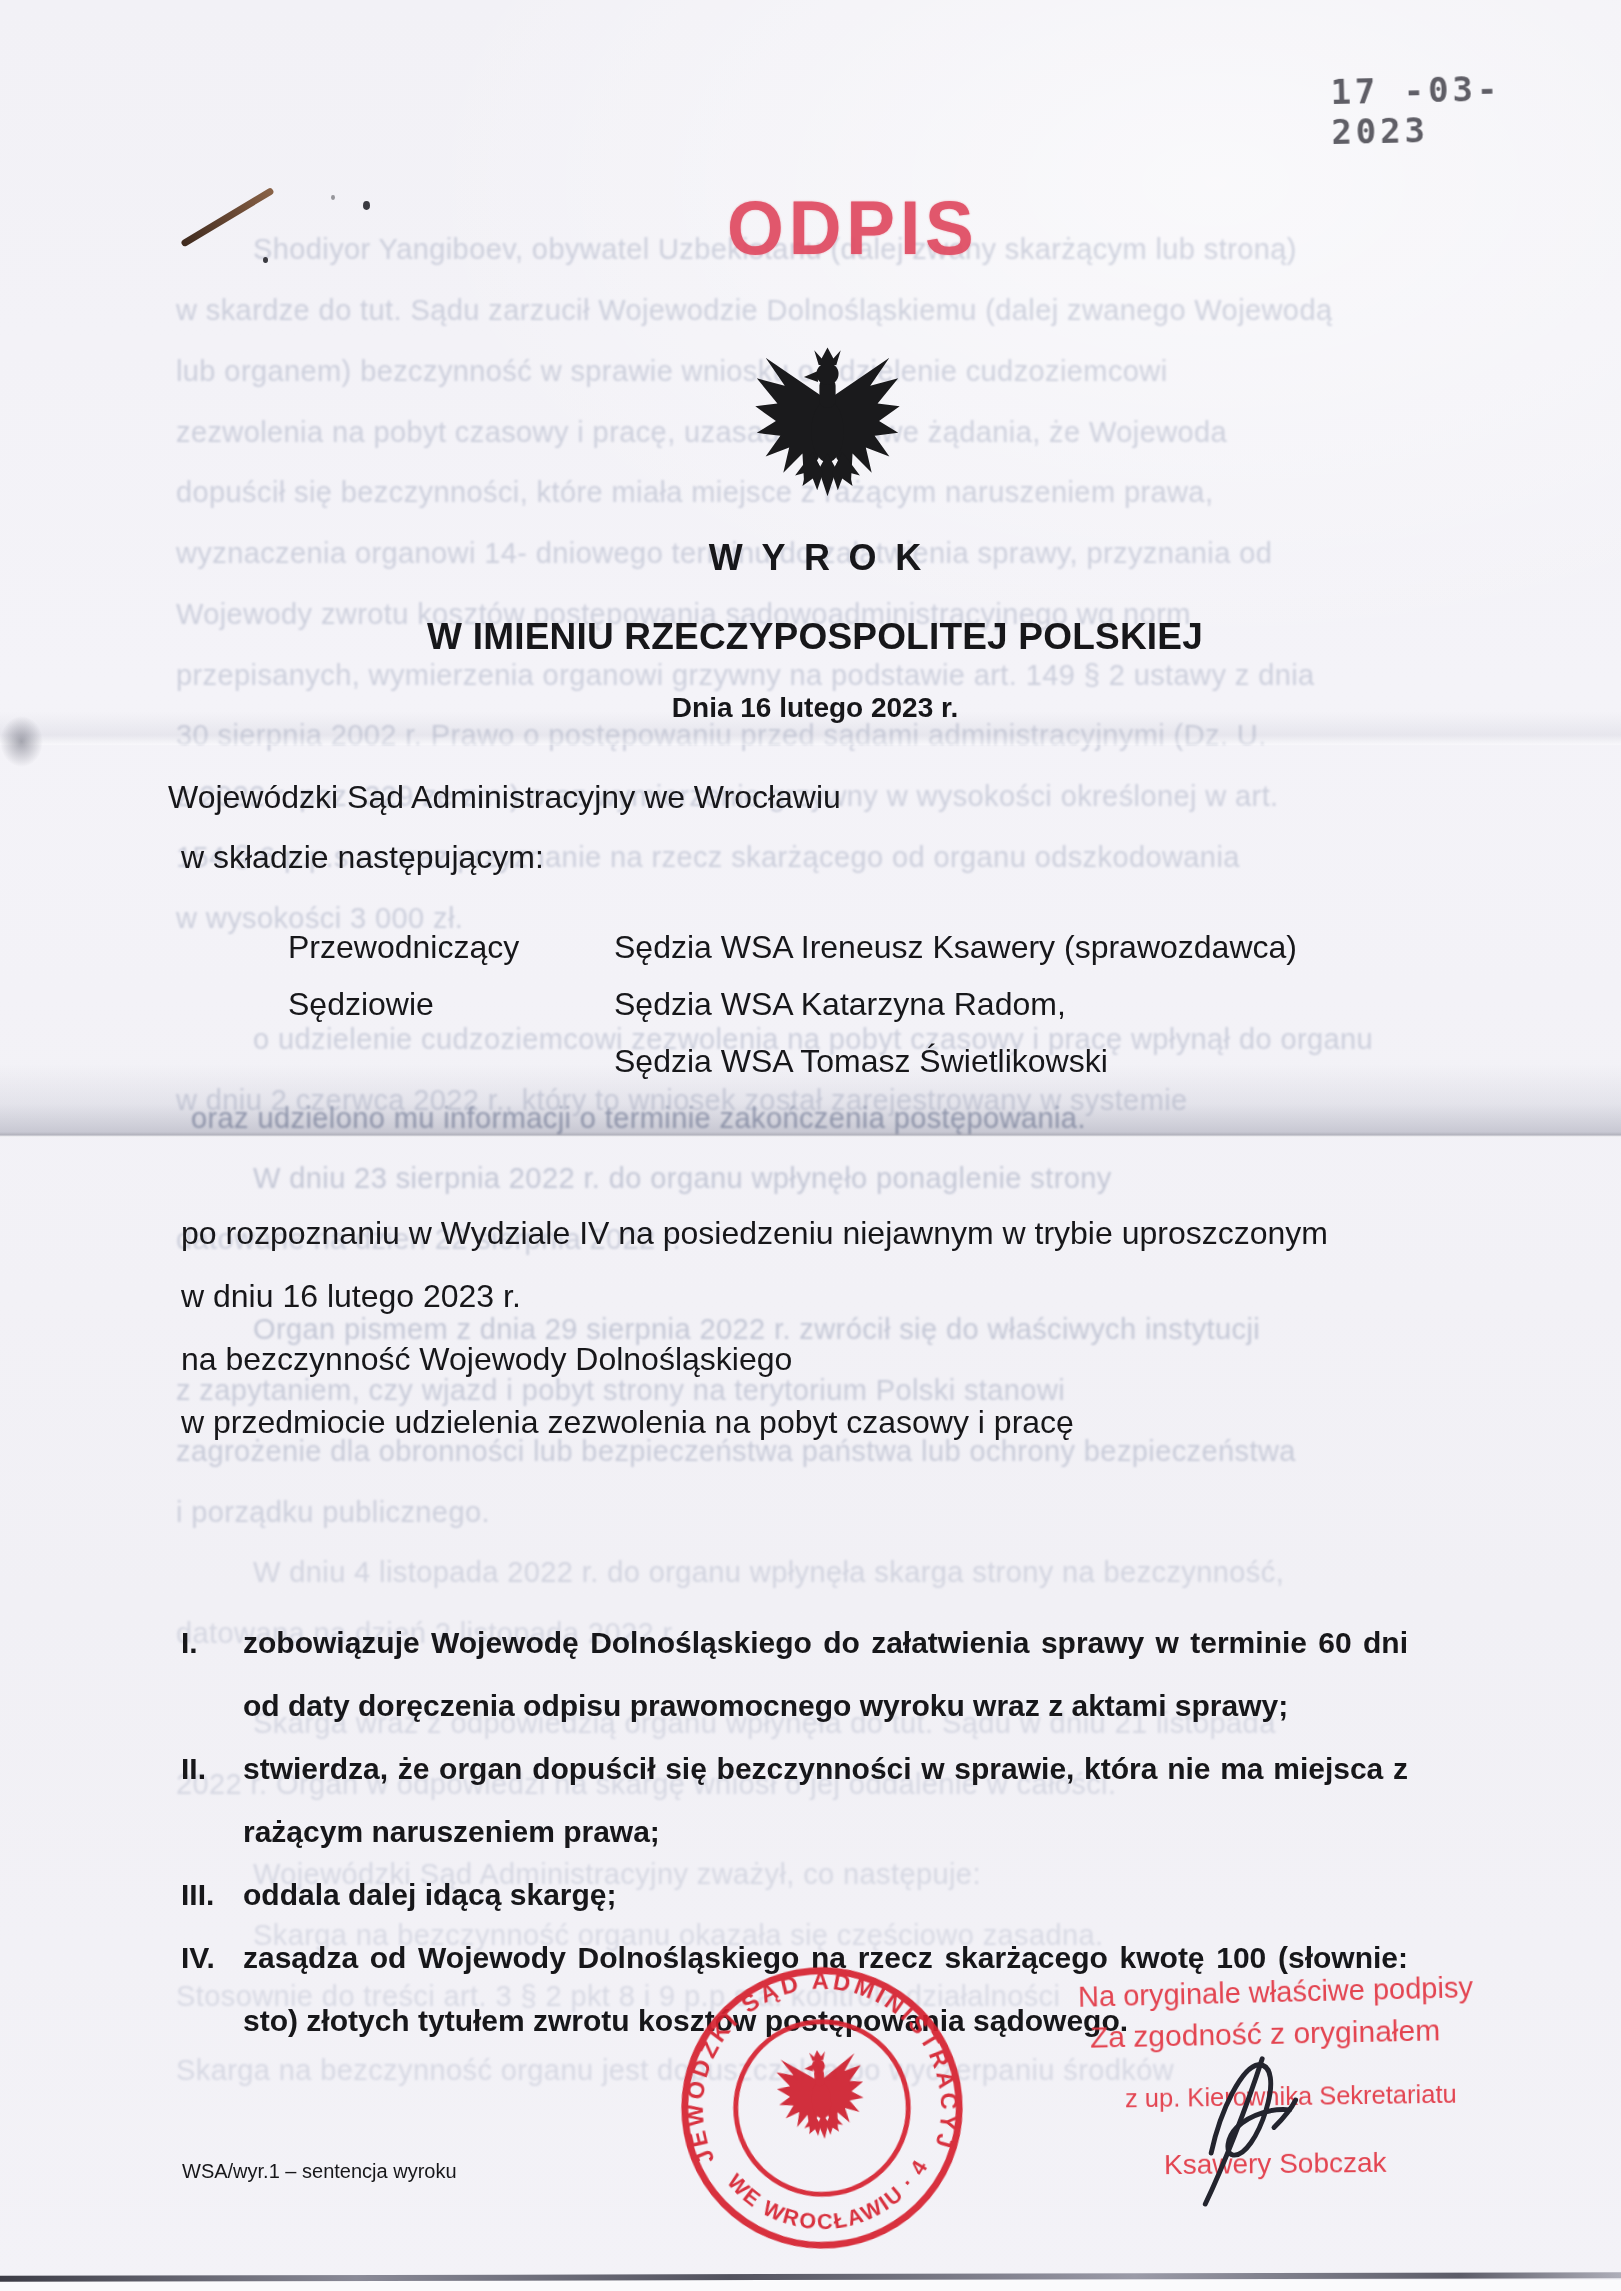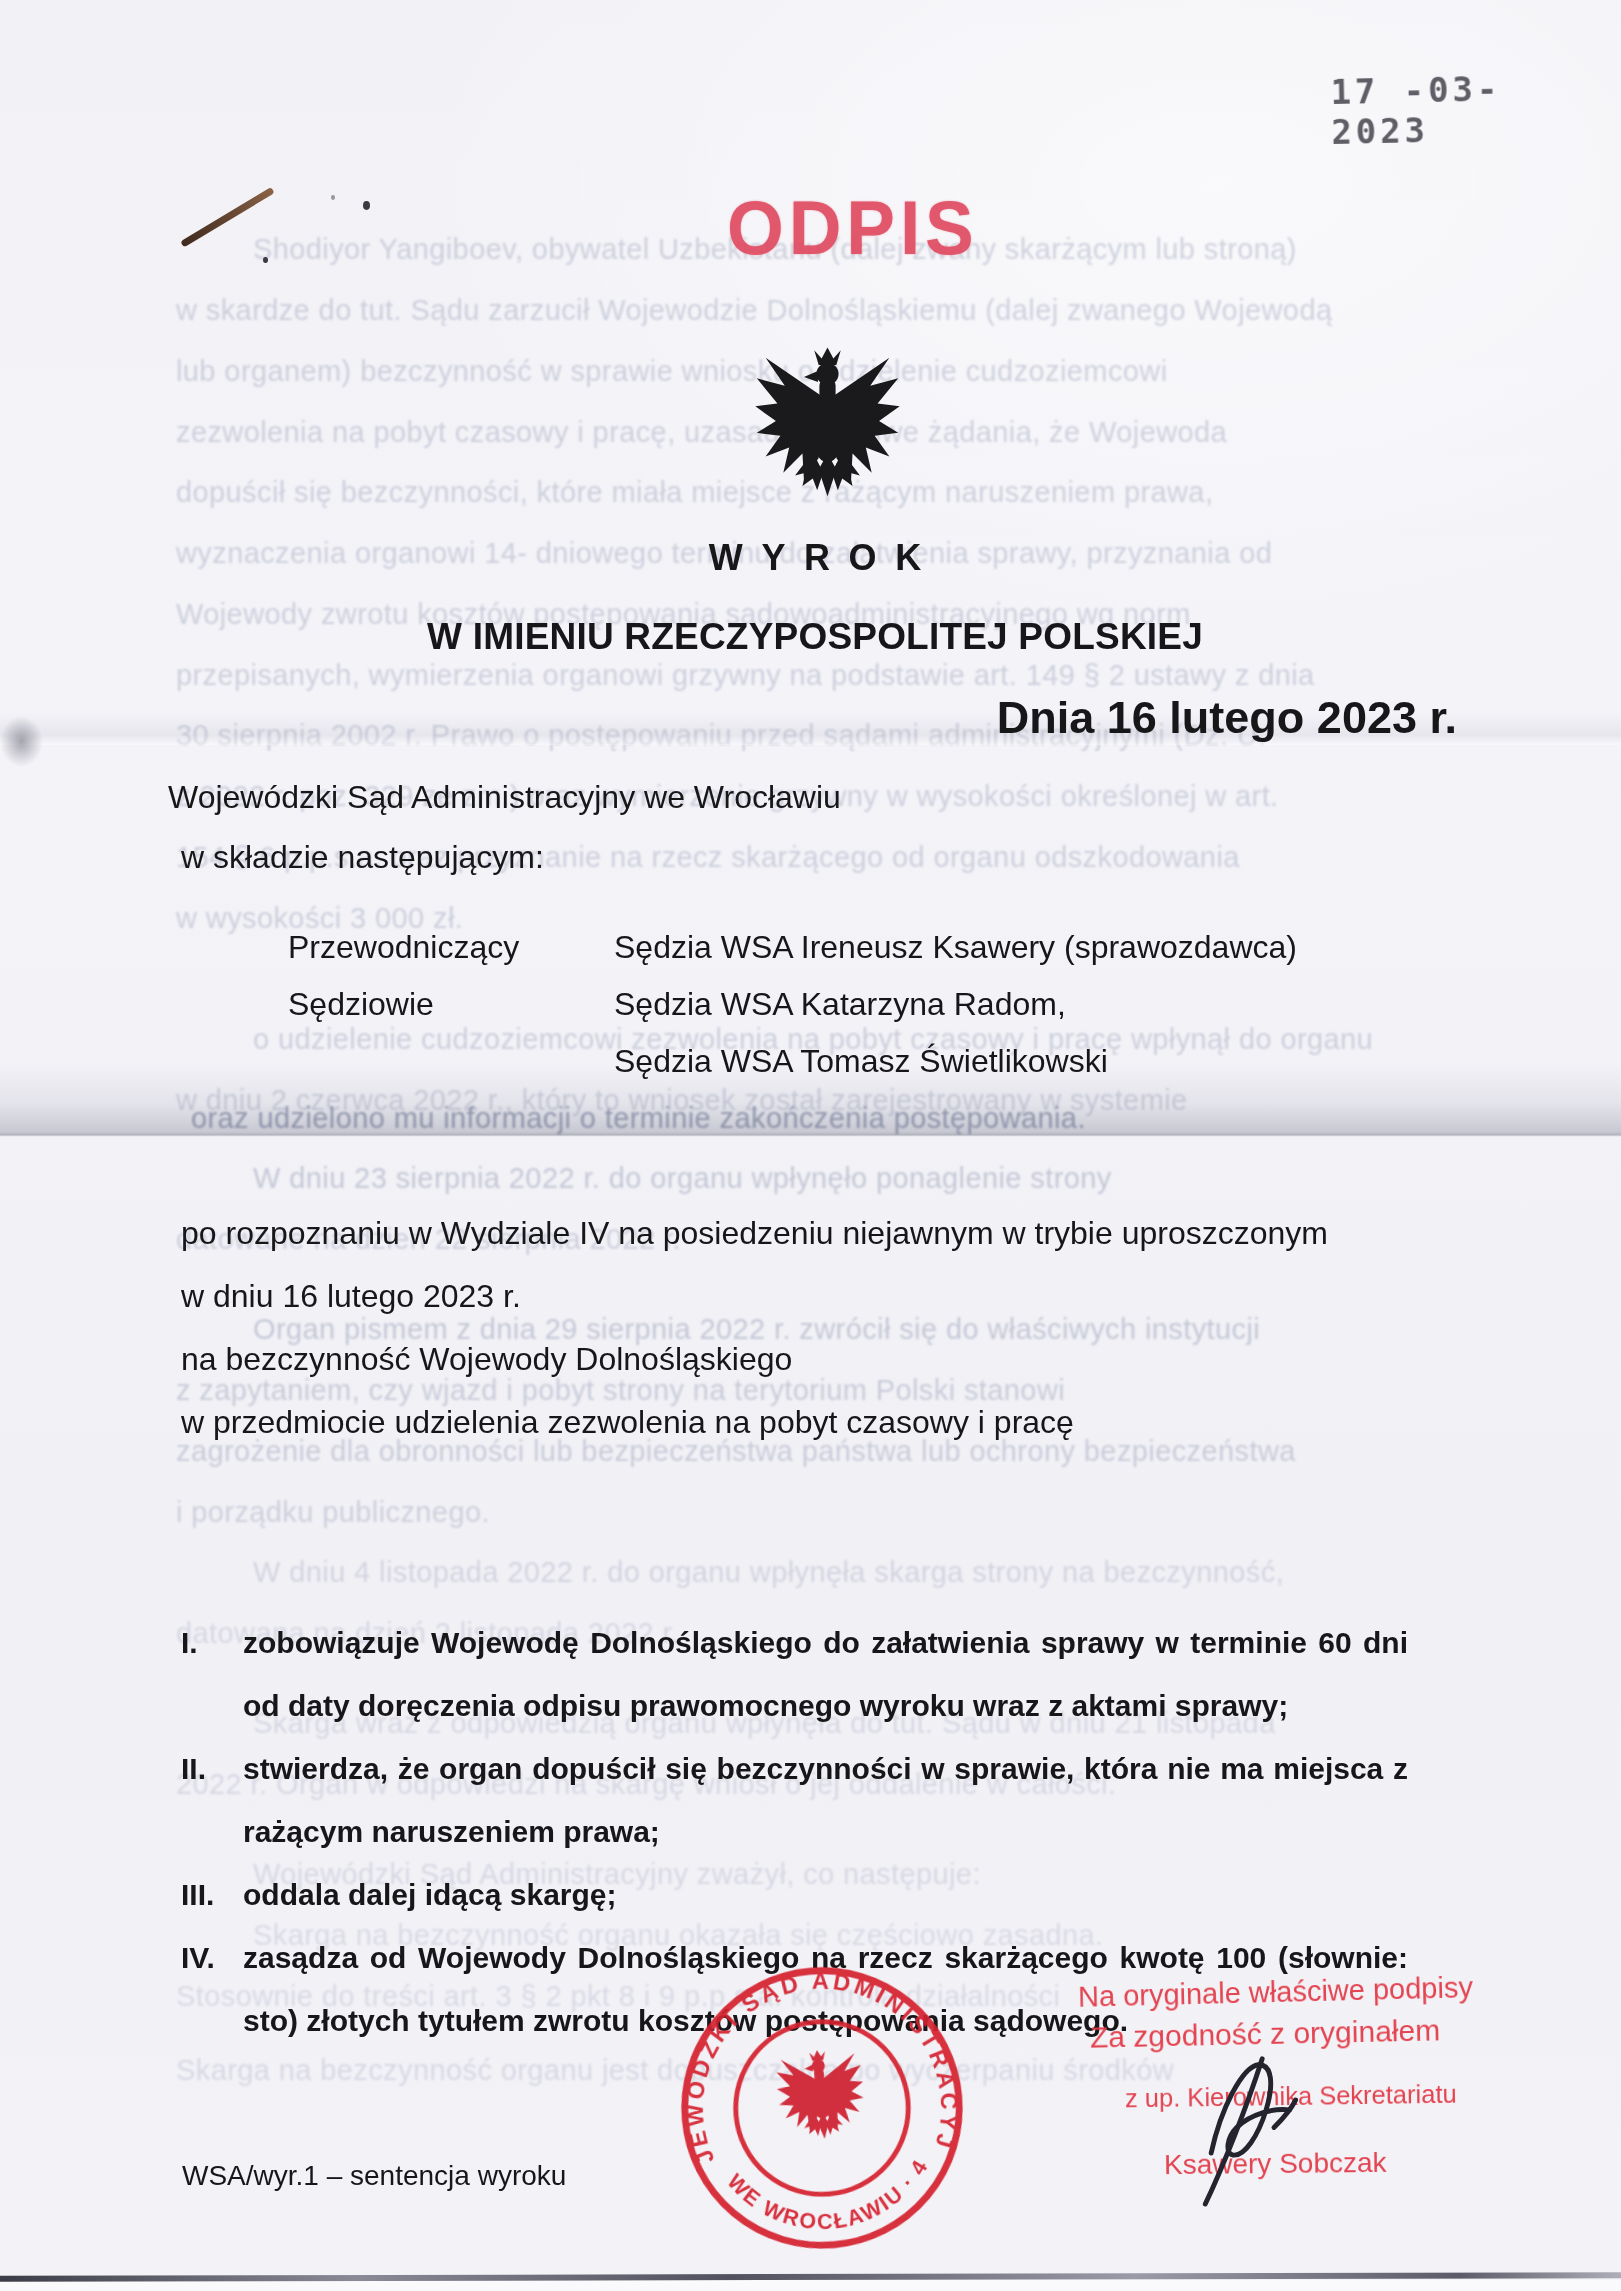--- a/index.html
+++ b/index.html
@@ -54,31 +54,31 @@
   }
   .odpis-stamp{
     left:727px;top:186px;font-size:73px;font-weight:bold;letter-spacing:4.9px;
     color:#e04a61;opacity:.92;transform:scaleY(1.04);
     text-shadow:0 0 2px rgba(224,74,97,.55);z-index:4;
   }
   .black-eagle{left:753px;top:343px;width:149px;height:165px;filter:blur(0.3px);z-index:3;}
   .title-block{left:173px;width:1284px;text-align:center;}
   .t-wyrok{top:537px;font-size:36px;font-weight:bold;letter-spacing:18.6px;text-indent:18.6px;}
   .t-imieniu{top:616px;font-size:37px;font-weight:bold;letter-spacing:0.2px;}
-  .t-dnia{top:692px;text-align:right;font-size:45px;font-weight:bold;}
+  .t-dnia{top:692px;text-align:center;font-size:28px;font-weight:bold;}
   .court-line1{left:168px;top:779px;font-size:32px;}
   .court-line2{left:181px;top:839px;font-size:32px;}
   #panel{left:288px;top:929px;font-size:32px;}
   .panel-row{display:flex;height:57px;align-items:flex-start;}
   .panel-role{width:326px;flex:none;}
   #recitals{left:181px;top:1202px;font-size:32px;line-height:63px;white-space:nowrap;}
   #rulings{left:181px;top:1611px;width:1227px;font-size:30px;font-weight:bold;line-height:63px;}
   .ruling{position:relative;padding-left:62px;text-align:justify;text-align-last:left;}
   .ruling-num{position:absolute;left:0;top:0;}
-  .doc-footer{left:182px;top:2160px;font-size:28px;z-index:4;}
+  .doc-footer{left:182px;top:2160px;font-size:20px;z-index:4;}
   
   .red{color:#e23744;}
   .cert-line{position:absolute;white-space:nowrap;filter:blur(0.3px);opacity:.93;z-index:4;}
   .cert-1{left:1078px;top:1976px;font-size:29px;transform:rotate(-1.4deg);}
   .cert-2{left:1090px;top:2017px;font-size:30px;transform:rotate(-1.2deg);}
   .cert-3{left:1125px;top:2082px;font-size:25.5px;transform:rotate(-.8deg);}
   .cert-4{left:1164px;top:2148px;font-size:28px;transform:rotate(-.6deg);}
   .round-stamp{left:674px;top:1960px;width:296px;height:296px;opacity:.92;filter:blur(0.3px);transform:rotate(-5deg);z-index:4;}
   .signature{left:1168px;top:2045px;width:157px;height:167px;z-index:5;}
 </style>

